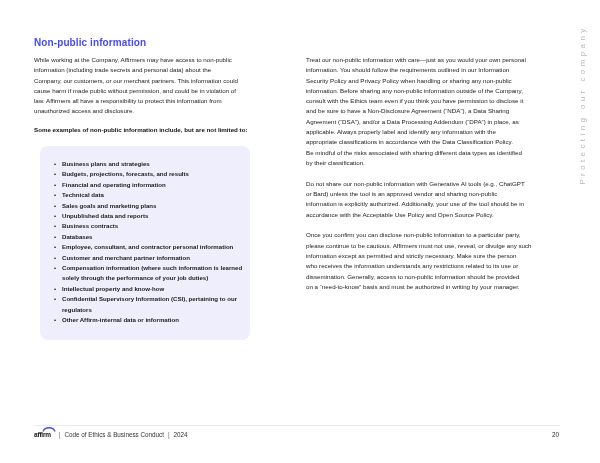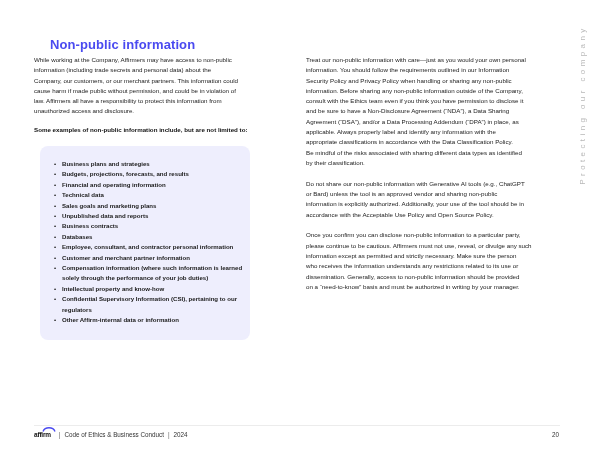--- a/index.html
+++ b/index.html
@@ -2,22 +2,22 @@
 <html><head>
   <meta charset="utf-8">
   <style>
     html, body { margin: 0; padding: 0; }
     body {
       width: 600px; height: 463px; background: #ffffff; position: relative; overflow: hidden;
       font-family: "Liberation Sans", sans-serif; color: #1a1a1a;
     }
     .page { position: absolute; left: 0; top: 0; width: 600px; height: 463px; }
     .heading {
-      position: absolute; left: 50px; top: 37px;
-      font-size: 13px; font-weight: bold; color: #4a4af0; letter-spacing: 0.1px;
+      position: absolute; left: 34px; top: 37px;
+      font-size: 10px; font-weight: bold; color: #4a4af0; letter-spacing: 0.1px;
     }
     .left-col { position: absolute; left: 34px; top: 55px; width: 240px; }
     .para {
       font-size: 6.2px; line-height: 10.3px; color: #222; margin: 0;
       white-space: pre-line;
     }
     .lead {
       font-size: 6.2px; line-height: 10px; font-weight: bold; color: #111;
       margin: 0; position: absolute; left: 34px; top: 125px; width: 260px;
     }

